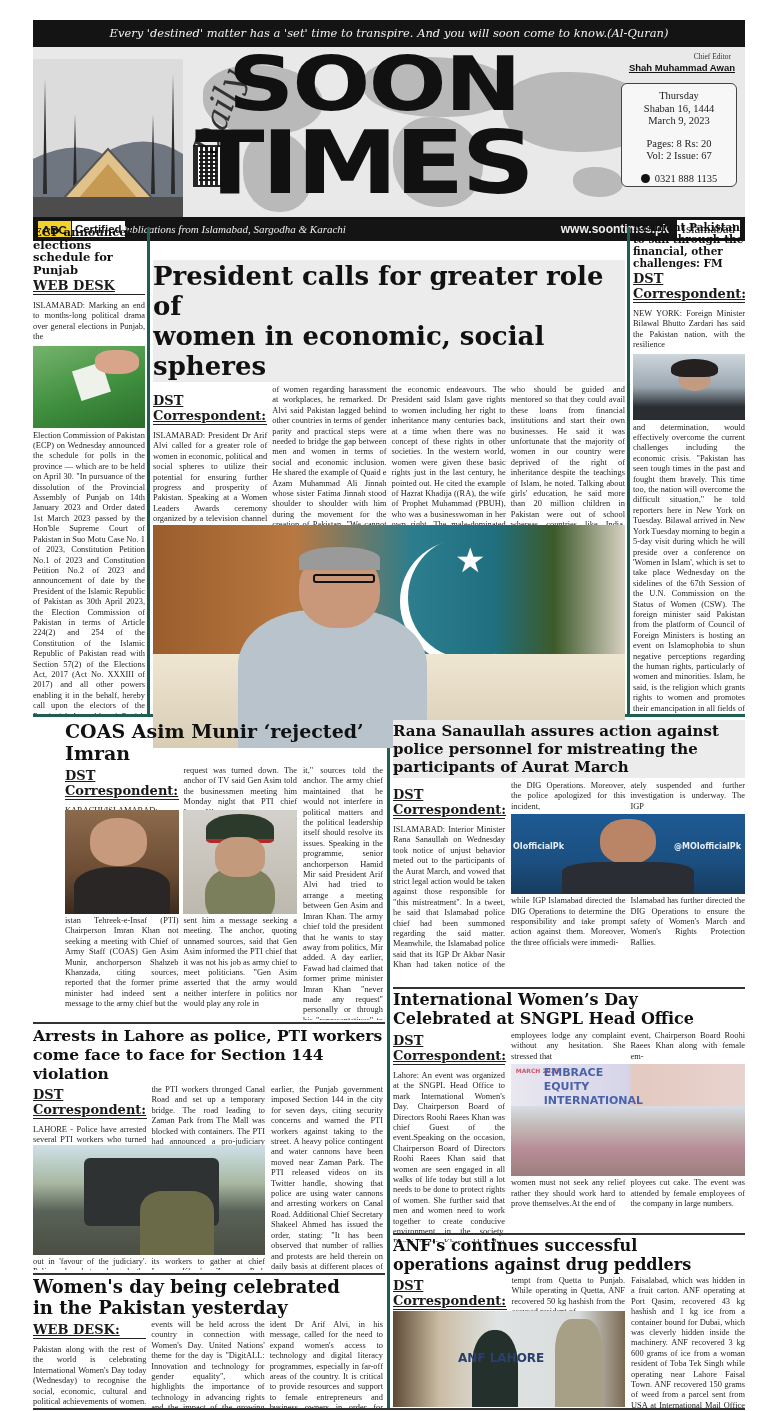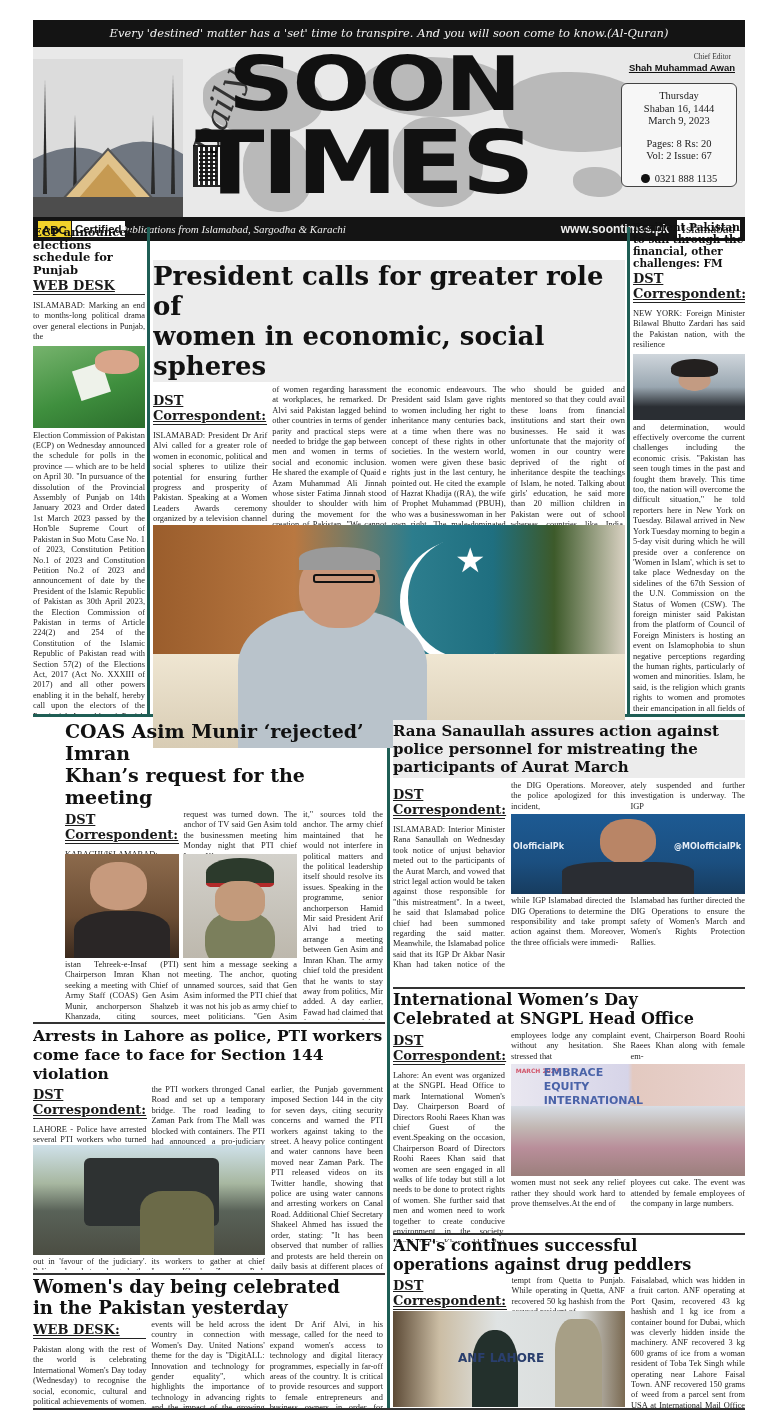--- a/index.html
+++ b/index.html
@@ -188,21 +188,20 @@
     <div class="head" style="font-size:10.5px;line-height:12px;">Resilient Pakistan to sail through the financial, other challenges: FM</div>
     <div class="byline">DST Correspondent:</div>
     <div class="txt">NEW YORK: Foreign Minister Bilawal Bhutto Zardari has said the Pakistan nation, with the resilience</div>
     <div class="photo ph-bilawal" style="width:112px;height:66px;margin:3px 0;"></div>
     <div class="txt">and determination, would effectively overcome the current challenges including the economic crisis. "Pakistan has seen tough times in the past and fought them bravely. This time too, the nation will overcome the difficult situation," he told reporters here in New York on Tuesday. Bilawal arrived in New York Tuesday morning to begin a 5-day visit during which he will preside over a conference on 'Women in Islam', which is set to take place Wednesday on the sidelines of the 67th Session of the U.N. Commission on the Status of Women (CSW). The foreign minister said Pakistan from the platform of Council of Foreign Ministers is hosting an event on Islamophobia to shun negative perceptions regarding the human rights, particularly of women and minorities. Islam, he said, is the religion which grants rights to women and promotes their emancipation in all fields of life. Asked about the pro-women approach of his party, he termed women as the strength of Pakistan Peoples Party who championed the rights of the women of the country.</div>
   </div>
 
   <div class="art" style="left:0;top:700px;width:350px;height:300px;padding-left:32px;">
     <div class="head" style="font-size:19px;line-height:22px;">
       <div>COAS Asim Munir ‘rejected’ Imran</div>
-      <div>Khan’s request for the meeting</div>
     </div>
     <div style="display:flex;gap:6px;margin-top:2px;">
       <div style="width:232px;">
         <div class="cols" style="height:40px;">
           <div>
             <div class="byline">DST Correspondent:</div>
             <div class="txt">KARACHI/ISLAMABAD: Despite Fawad Chaudhry's claim that Pak-</div>
           </div>
           <div class="txt">request was turned down. The anchor of TV said Gen Asim told the businessmen meeting him Monday night that PTI chief Imran Khan</div>
         </div>

